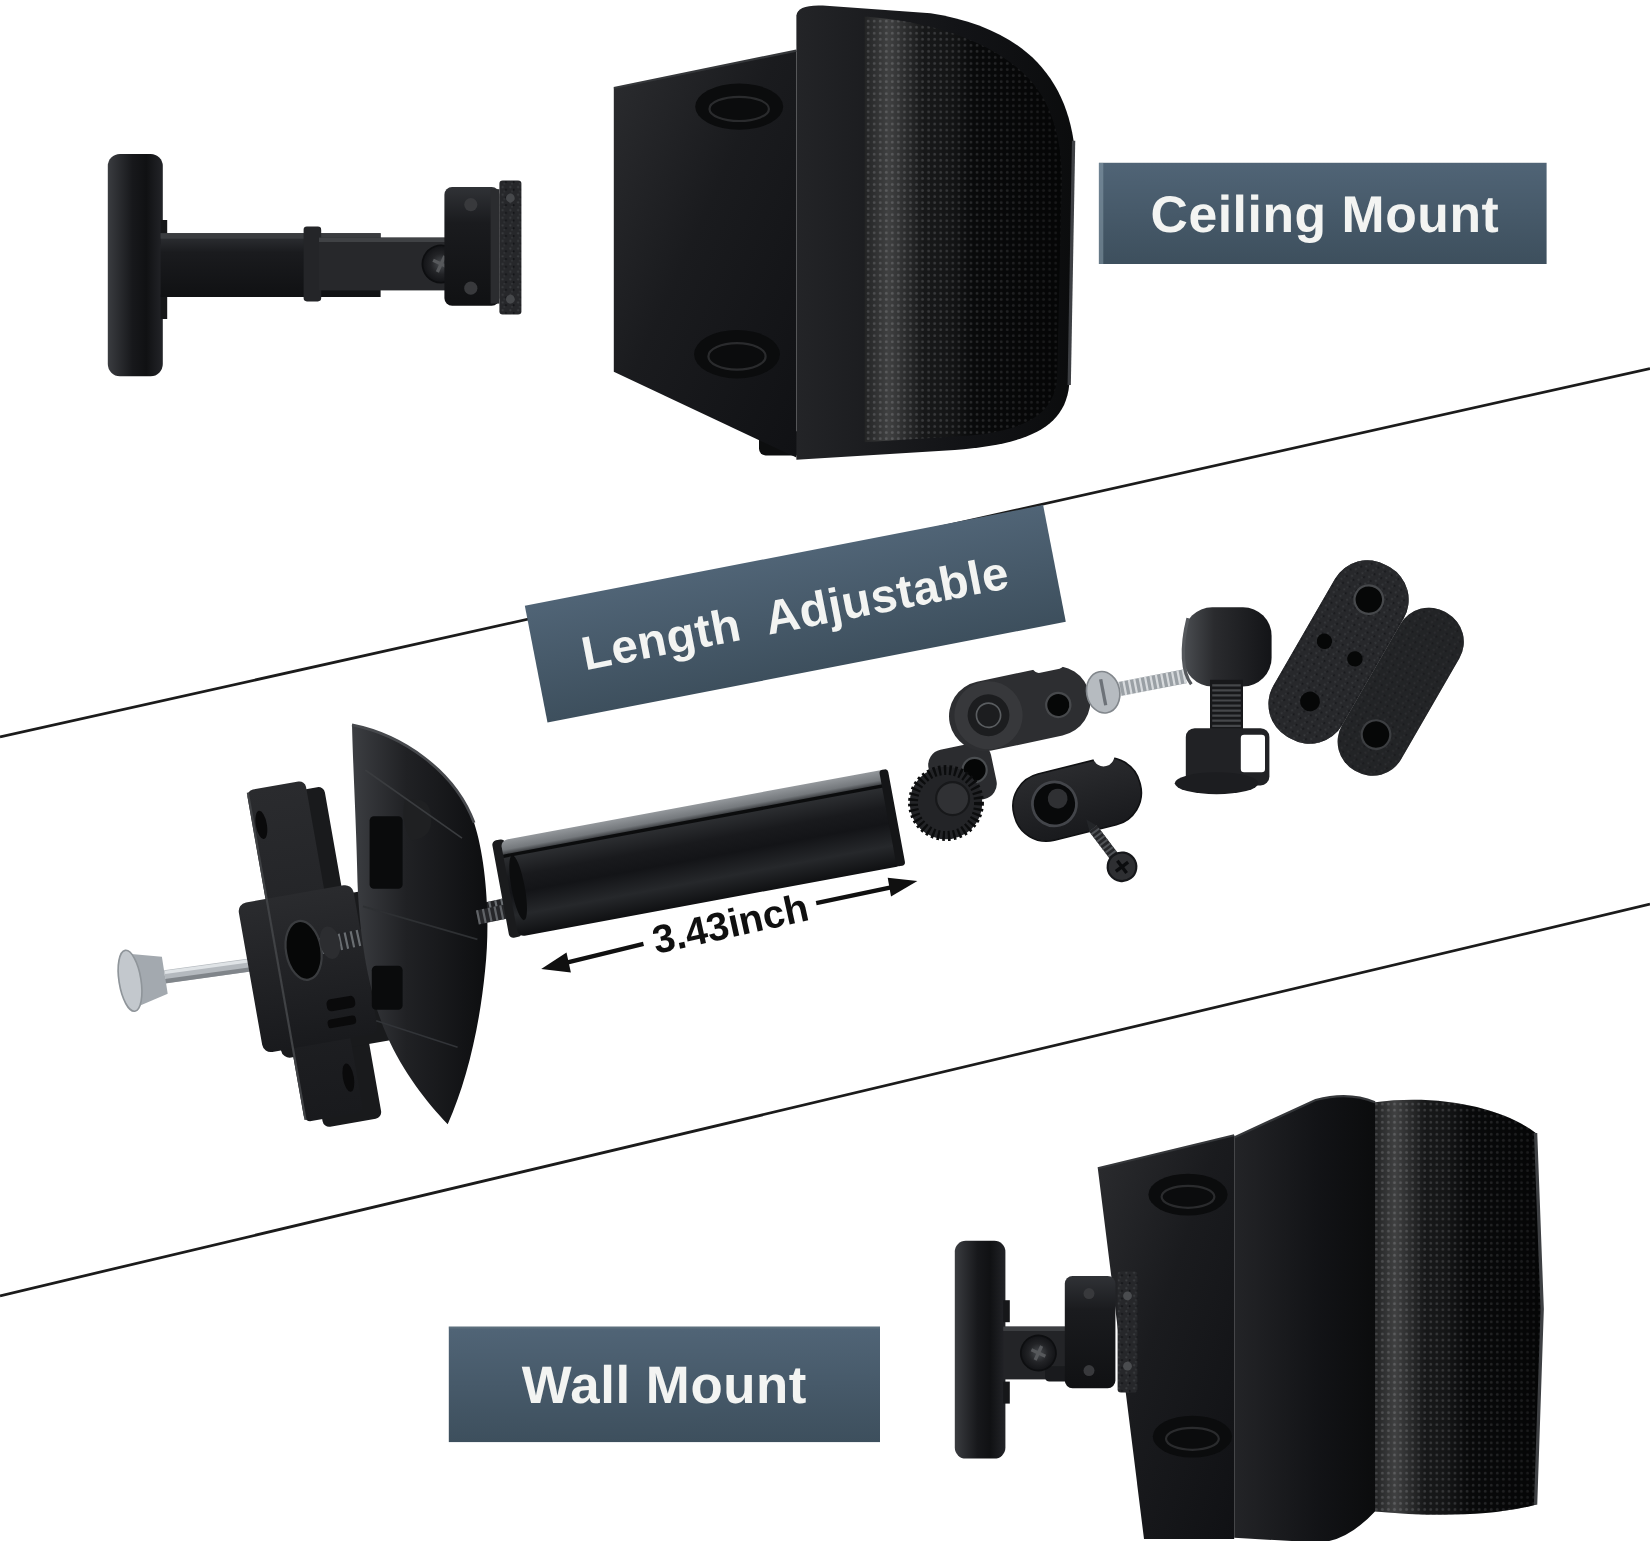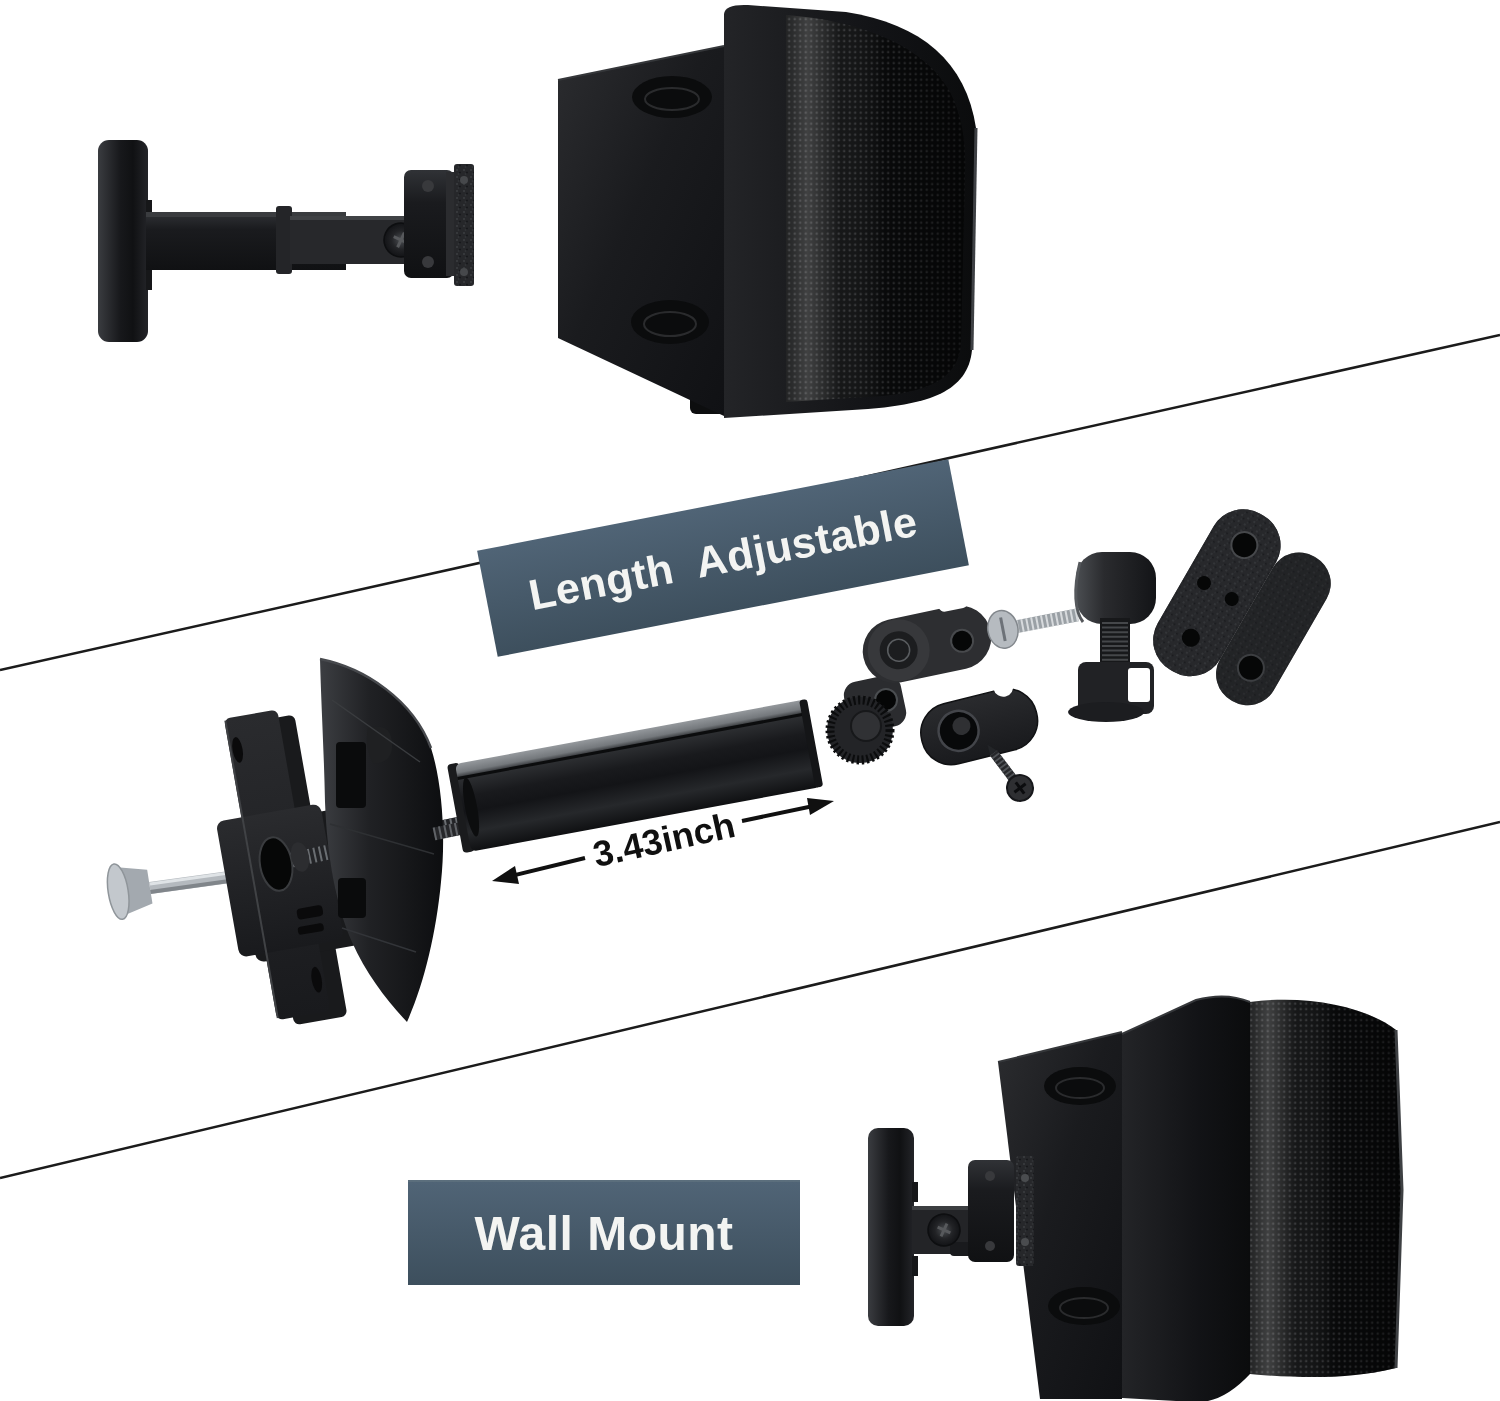--- a/index.html
+++ b/index.html
@@ -17,21 +17,21 @@
     font-weight:700;
     color:var(--label-text,#f3f4f2);
     background:linear-gradient(180deg,var(--label-bg-top,#506476),var(--label-bg-bottom,#3d4f5d));
     letter-spacing:.5px;
     white-space:pre;
   }
   .label-ceiling{left:999px;top:148px;width:403px;height:92px;font-size:47px;
     border-left:4px solid rgba(150,170,184,.45);}
   .label-banner{left:483px;top:504px;width:480px;height:108px;font-size:43px;
     transform:rotate(-11deg);}
-  .label-wall{left:408px;top:1180px;width:392px;height:103px;font-size:48px;
+  .label-wall{left:408px;top:1206px;width:392px;height:103px;font-size:48px;
     border-top:2px solid rgba(150,170,184,.35);}
   .dim-text{
     position:absolute;left:544px;top:818px;width:240px;height:44px;
     display:flex;align-items:center;justify-content:center;
     transform:rotate(-12.5deg);
     font-weight:700;font-size:36px;color:var(--dimension-text,#101010);
   }
   .divider{stroke:var(--divider-line,#1b1b1b);stroke-width:2.5;}
   .dimline{stroke:var(--dimension-text,#101010);stroke-width:4;}
   .dimhead{fill:var(--dimension-text,#101010);}
@@ -317,16 +317,17 @@
       <rect x="968" y="1160" width="46" height="102" rx="7" fill="url(#gArm)"></rect>
       <circle cx="990" cy="1176" r="5" fill="#38393c"></circle>
       <circle cx="990" cy="1246" r="5" fill="#38393c"></circle>
       <rect x="1016" y="1156" width="18" height="110" rx="3" fill="url(#grain)"></rect>
       <circle cx="1025" cy="1178" r="4" fill="#4a4c4f"></circle>
       <circle cx="1025" cy="1242" r="4" fill="#4a4c4f"></circle>
     </g>
   </g>
 </svg>
 
+  <div class="label label-ceiling">Ceiling Mount</div>
   <div class="label label-banner">Length  Adjustable</div>
   <div class="label label-wall">Wall Mount</div>
   <div class="dim-text">3.43inch</div>
 </div>
 
 </body></html>

